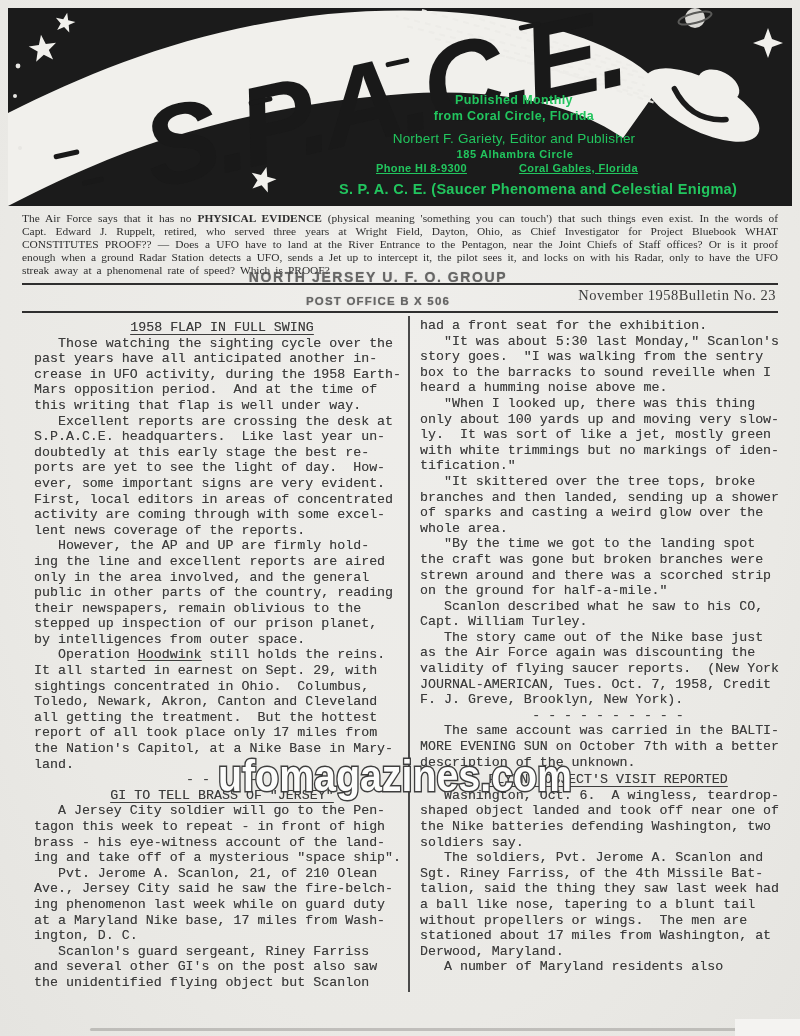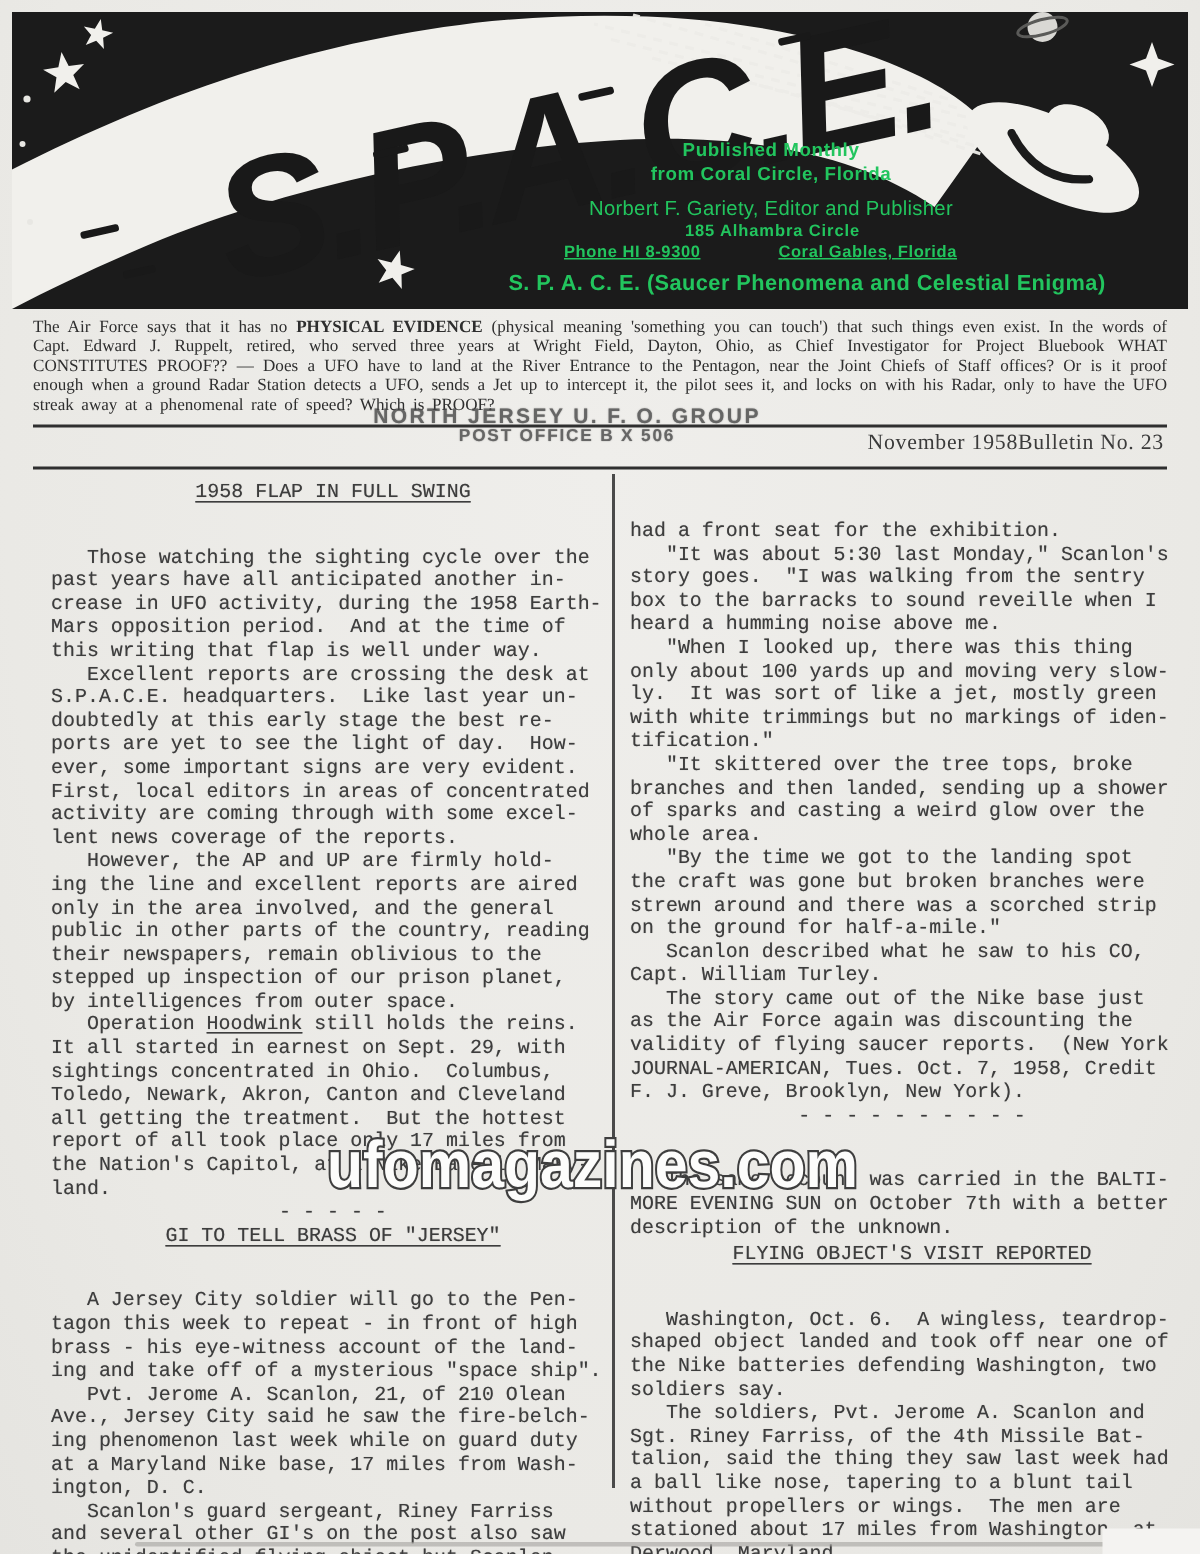--- a/index.html
+++ b/index.html
@@ -31,32 +31,32 @@
   
   .rule{position:absolute;left:22px;width:756px;height:2px;background:#2f2f2f;}
   .rule1{top:283px;} .rule2{top:311px;}
   .daterow{position:absolute;left:22px;top:287px;width:756px;display:flex;justify-content:flex-end;
            font-family:Liberation Serif, serif;font-size:14.5px;letter-spacing:.5px;color:#3b3b3b;}
   .daterow .dt{padding-left:16px;} .daterow .bn{padding-right:2px;}
   .stamp{position:absolute;left:240px;top:269px;width:276px;text-align:center;color:#454545;opacity:.8;
          font-family:"Liberation Sans","DejaVu Sans",sans-serif;font-weight:bold;z-index:4;
          text-shadow:0 0 1px rgba(70,70,70,.7);}
   .stamp-l1{font-size:14px;letter-spacing:1.6px;white-space:nowrap;}
-  .stamp-l2{font-size:11.5px;letter-spacing:1.2px;margin-top:0;white-space:nowrap;}
+  .stamp-l2{font-size:11.5px;letter-spacing:1.2px;margin-top:10px;white-space:nowrap;}
   .stamp-l3{font-size:12.5px;letter-spacing:.6px;margin-top:3px;white-space:nowrap;}
 
   
   .divider{position:absolute;left:408px;top:316px;width:2px;height:676px;background:#4a4a4a;}
   .col{position:absolute;width:376px;font-family:Liberation Mono, monospace;
        font-size:13.3px;line-height:15.6px;color:#3d3d3d;text-shadow:0 0 .5px rgba(62,62,62,.55);}
   .col-left{left:34px;top:320px;}
   .col-right{left:420px;top:318px;}
   .head{text-align:center;text-decoration:underline;text-underline-offset:3px;white-space:pre;}
   .head.gap{margin-top:2px;}
-  .body{white-space:pre;margin-top:28px;}
+  .body{white-space:pre;}
   .sep{text-align:center;white-space:pre;}
   u{text-decoration:underline;text-underline-offset:2px;}
 
   
   .wm{position:absolute;left:214px;top:750px;width:376px;height:54px;z-index:6;}
   .wm text{font-family:"Liberation Sans","DejaVu Sans",sans-serif;font-weight:bold;
            fill:#fcfcfb;stroke:#3e3e3e;stroke-width:3px;paint-order:stroke;}
 
   
   .scanline{position:absolute;left:90px;top:1028px;width:665px;height:3px;background:#a3a19e;opacity:.6;border-radius:2px;}

